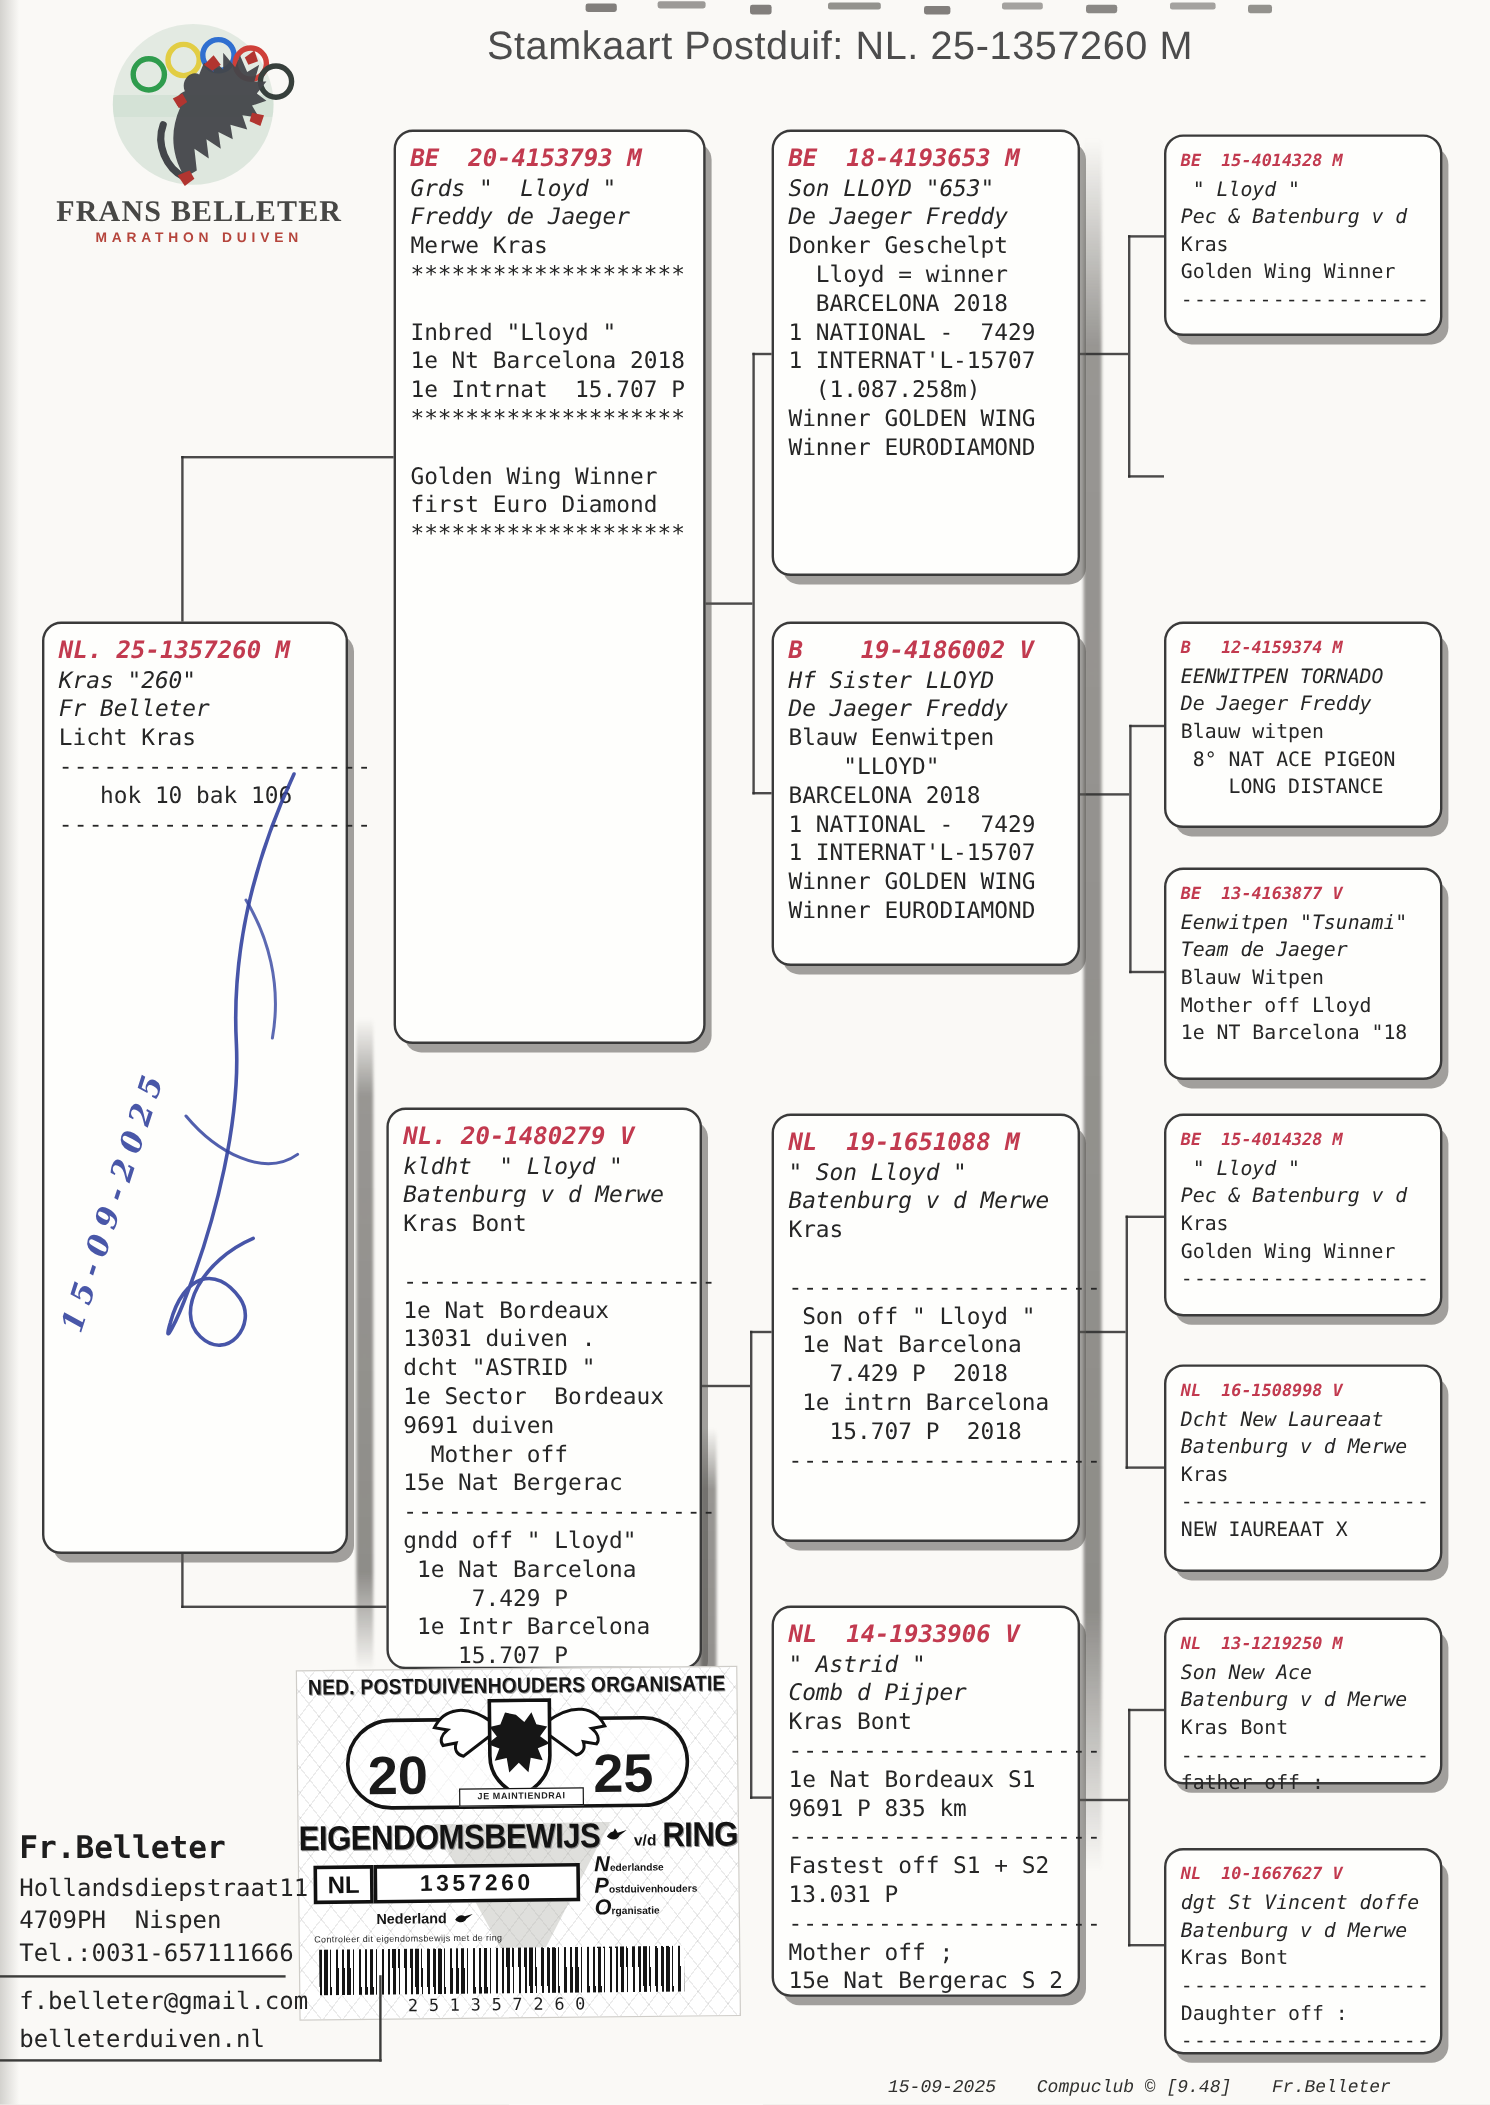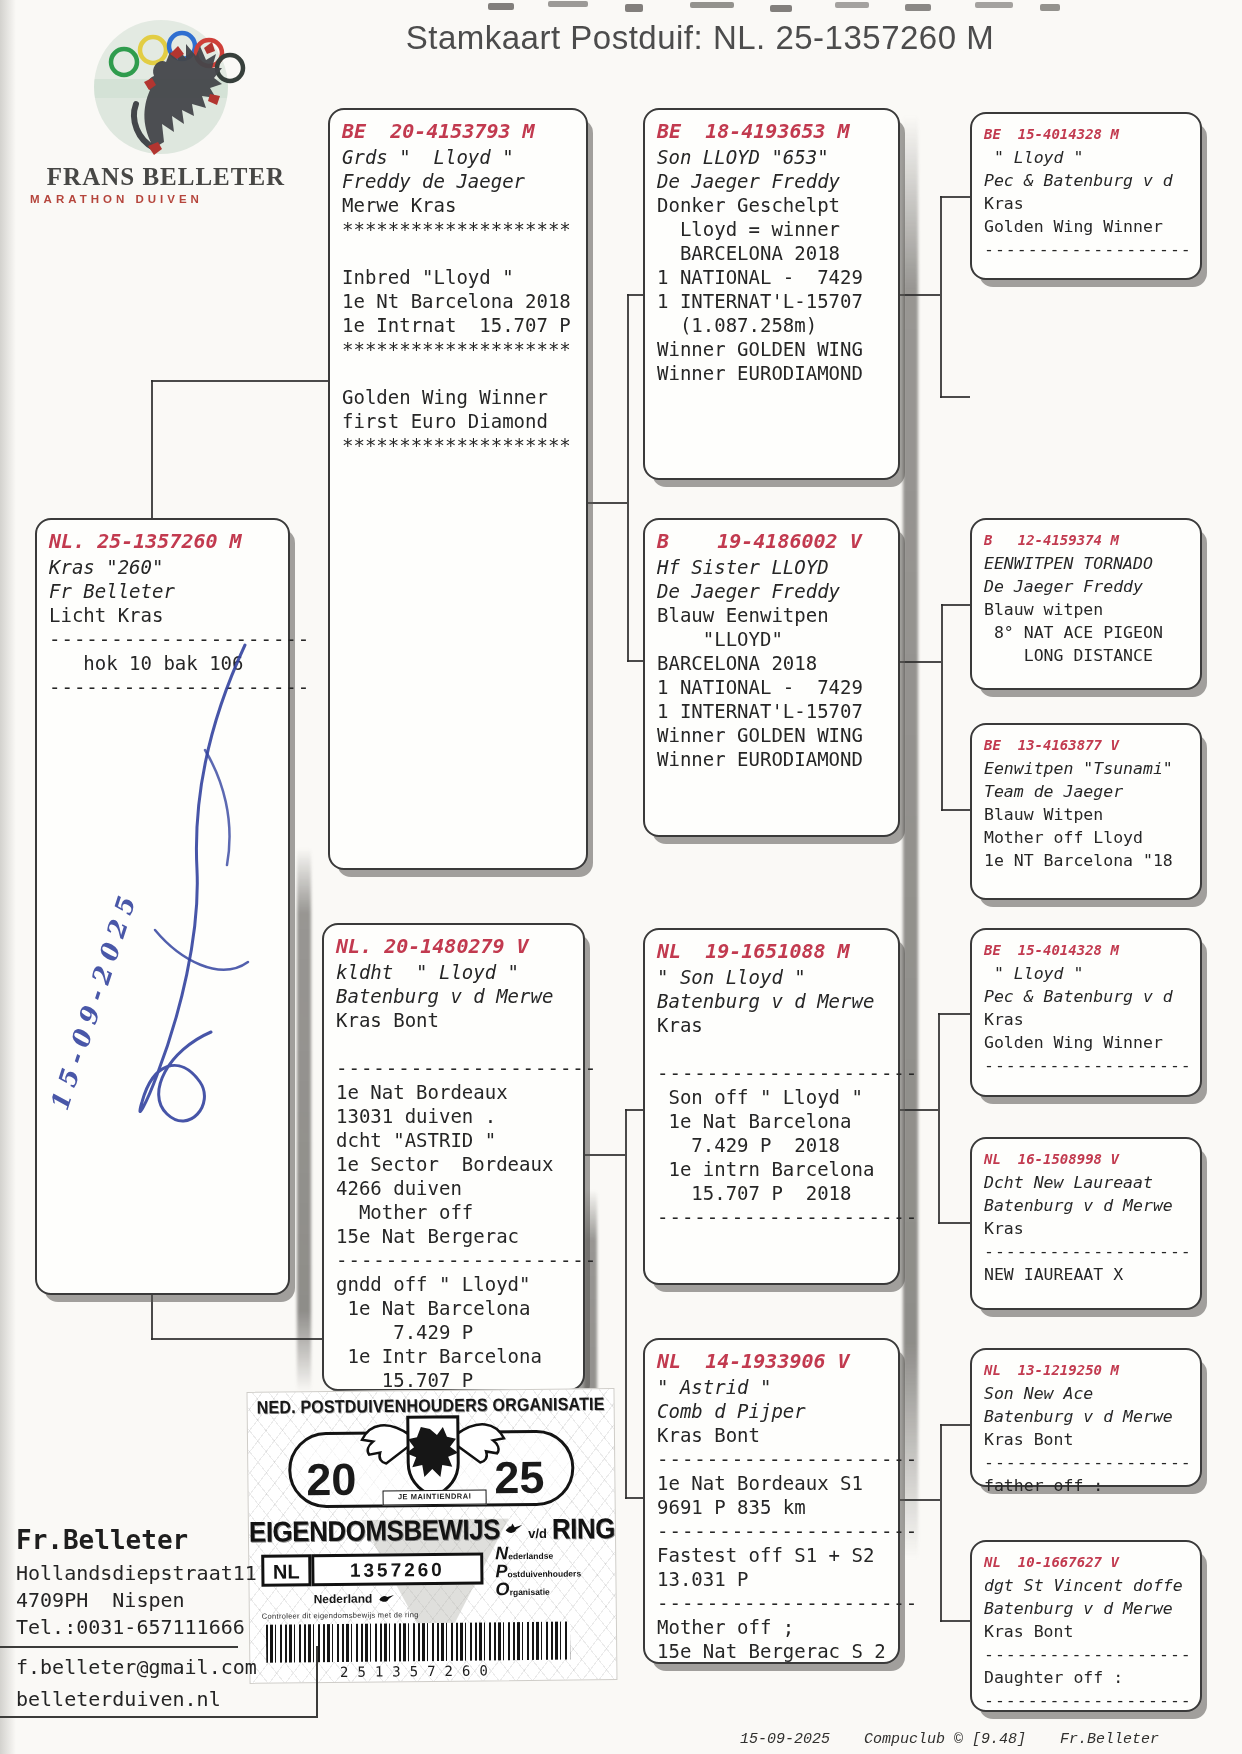--- a/index.html
+++ b/index.html
@@ -22,21 +22,21 @@
   .hl{position:absolute;height:2px;background:#2b2b2b;opacity:.85;}
   .vl{position:absolute;width:2px;background:#2b2b2b;opacity:.85;}
   
   #title{position:absolute;left:300px;top:18px;width:800px;text-align:center;
         font:400 33px/40px "Liberation Sans",sans-serif;color:#4c4c4c;letter-spacing:.5px;}
   #logo{position:absolute;left:58px;top:16px;width:215px;height:190px;}
   .logo-circle{position:absolute;left:36px;top:4px;width:134px;height:134px;border-radius:50%;
         background:linear-gradient(#e3eae2 0 44%,#d4e2d6 44% 58%,#dee7de 58%);}
   .logo-name{position:absolute;left:-28px;top:146px;width:272px;text-align:center;
         font:700 25px/30px "Liberation Serif",serif;color:#474745;letter-spacing:1px;}
-  .logo-sub{position:absolute;left:-28px;top:176px;width:272px;text-align:left;
+  .logo-sub{position:absolute;left:-28px;top:176px;width:272px;text-align:center;
         font:700 11.5px/14px "Liberation Sans",sans-serif;color:#b5453c;letter-spacing:4px;}
   
   #sig-date{position:absolute;left:-75px;top:985px;width:340px;text-align:center;
         transform:rotate(-72deg);font:italic 700 25px/30px "DejaVu Serif",serif;
         letter-spacing:7px;color:#36459f;opacity:.9;}
   
   .streak{position:absolute;background:linear-gradient(rgba(70,68,64,.0),rgba(70,68,64,.55) 12%,rgba(70,68,64,.6) 85%,rgba(70,68,64,0));
         filter:blur(1.5px);border-radius:4px;}
   .noise{position:absolute;background:#4e4c48;border-radius:2px;}
   
@@ -204,21 +204,21 @@
     <div>
         <div class="ln it">kldht  " Lloyd "</div>
         <div class="ln it">Batenburg v d Merwe</div>
         <div class="ln">Kras Bont</div>
         <div class="ln"> </div>
         <div class="ln dash">---------------------</div>
         <div class="ln">1e Nat Bordeaux</div>
         <div class="ln">13031 duiven .</div>
         <div class="ln">dcht "ASTRID "</div>
         <div class="ln">1e Sector  Bordeaux</div>
-        <div class="ln">4266 duiven</div>
+        <div class="ln">9691 duiven</div>
         <div class="ln">  Mother off</div>
         <div class="ln">15e Nat Bergerac</div>
         <div class="ln dash">---------------------</div>
         <div class="ln">gndd off " Lloyd"</div>
         <div class="ln"> 1e Nat Barcelona</div>
         <div class="ln">     7.429 P</div>
         <div class="ln"> 1e Intr Barcelona</div>
         <div class="ln">    15.707 P</div>
       </div>
   </div>
@@ -231,21 +231,21 @@
         <div class="ln">Donker Geschelpt</div>
         <div class="ln">  Lloyd = winner</div>
         <div class="ln">  BARCELONA 2018</div>
         <div class="ln">1 NATIONAL -  7429</div>
         <div class="ln">1 INTERNAT'L-15707</div>
         <div class="ln">  (1.087.258m)</div>
         <div class="ln">Winner GOLDEN WING</div>
         <div class="ln">Winner EURODIAMOND</div>
       </div>
   </div>
-  <div class="pbox" style="left:643px;top:518px;width:257px;height:319px">
+  <div class="pbox" style="left:643px;top:518px;width:257px;height:287px">
     <div class="ring">B    19-4186002 V</div>
     <div>
         <div class="ln it">Hf Sister LLOYD</div>
         <div class="ln it">De Jaeger Freddy</div>
         <div class="ln">Blauw Eenwitpen</div>
         <div class="ln">    "LLOYD"</div>
         <div class="ln">BARCELONA 2018</div>
         <div class="ln">1 NATIONAL -  7429</div>
         <div class="ln">1 INTERNAT'L-15707</div>
         <div class="ln">Winner GOLDEN WING</div>

